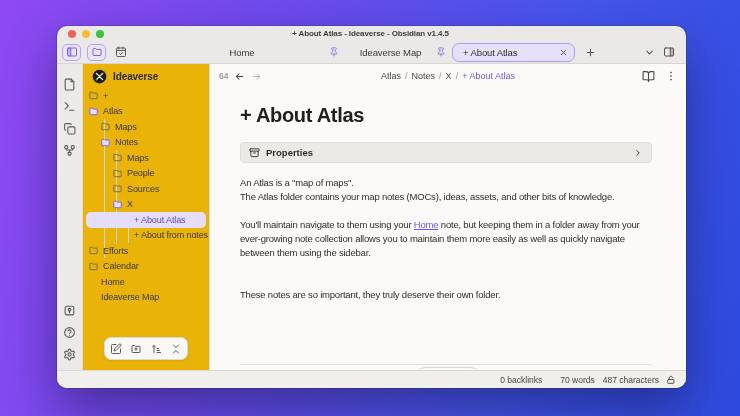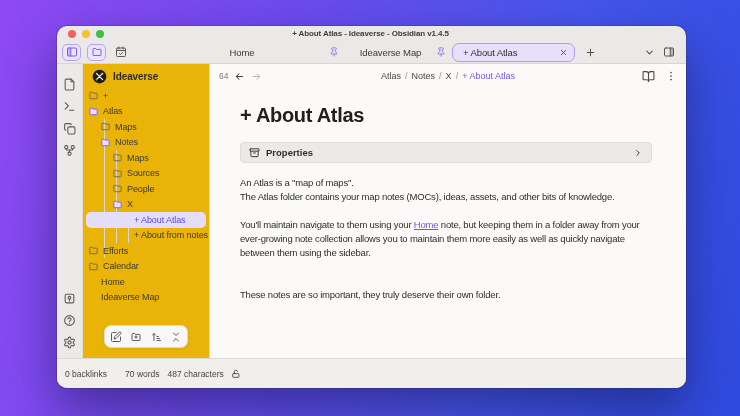--- a/index.html
+++ b/index.html
@@ -78,22 +78,22 @@
   .props .plab { font-size:9.5px; font-weight:700; flex:1; }
   .para { font-size:9.5px; line-height:14px; letter-spacing:-0.2px; color:#2f2e2b; }
   .p1 { margin-top:13px; } .p2 { } .p3 { margin-top:14px; } .p4 { margin-top:28px; }
   .ilink { color:#7257e3; text-decoration:underline; cursor:pointer; }
   .hr { position:absolute; left:30px; right:34px; top:276px; height:1px; background:#e4e1dd; }
   .bottompill { position:absolute; top:279px; left:50%; transform:translateX(-50%); width:64px; height:18px;
     background:#fbfaf8; border:1px solid #d8d5d1; border-radius:9px; box-shadow:0 1px 2px rgba(0,0,0,.06);
     display:flex; align-items:center; justify-content:center; gap:14px; color:#55534f; }
 
   
-  .statusbar { height:30px; flex:0 0 auto; background:#f0efec; border-top:1px solid #dcd9d5;
-    display:flex; align-items:center; padding-right:10px; font-size:8.5px; color:#47453f; }
+  .statusbar { height:18px; flex:0 0 auto; background:#f0efec; border-top:1px solid #dcd9d5;
+    display:flex; align-items:center; justify-content:flex-end; padding-right:10px; font-size:8.5px; color:#47453f; }
   .stitem { margin-left:8px; }
   .st-backlinks { margin-right:10px; }
   .lockic { margin-left:7px; display:flex; color:#47453f; }
 
   svg { display:block; }
 </style>
 </head>
 <body>
 
 <div class="backdrop"></div>
@@ -291,29 +291,29 @@
               </svg>
             </span>
           <span>Maps</span>
         </div>
         <div class="trow i2">
           <span class="ic fold">
               <svg width="11" height="11" viewBox="0 0 24 24" fill="none" stroke="currentColor" stroke-width="2">
                 <path d="M4 6.2C4 5.5 4.5 5 5.2 5h4l1.8 1.8h7.8c.7 0 1.2.5 1.2 1.2v9.8c0 .7-.5 1.2-1.2 1.2H5.2C4.5 19 4 18.5 4 17.8Z"></path>
               </svg>
             </span>
+          <span>People</span>
+        </div>
+        <div class="trow i2">
+          <span class="ic fold">
+              <svg width="11" height="11" viewBox="0 0 24 24" fill="none" stroke="currentColor" stroke-width="2">
+                <path d="M4 6.2C4 5.5 4.5 5 5.2 5h4l1.8 1.8h7.8c.7 0 1.2.5 1.2 1.2v9.8c0 .7-.5 1.2-1.2 1.2H5.2C4.5 19 4 18.5 4 17.8Z"></path>
+              </svg>
+            </span>
           <span>Sources</span>
-        </div>
-        <div class="trow i2">
-          <span class="ic fold">
-              <svg width="11" height="11" viewBox="0 0 24 24" fill="none" stroke="currentColor" stroke-width="2">
-                <path d="M4 6.2C4 5.5 4.5 5 5.2 5h4l1.8 1.8h7.8c.7 0 1.2.5 1.2 1.2v9.8c0 .7-.5 1.2-1.2 1.2H5.2C4.5 19 4 18.5 4 17.8Z"></path>
-              </svg>
-            </span>
-          <span>People</span>
         </div>
         <div class="trow i2">
           <span class="ic foldopen">
               <svg width="11" height="11" viewBox="0 0 24 24" fill="#e7e0fc" stroke="currentColor" stroke-width="2">
                 <path d="M4 6.2C4 5.5 4.5 5 5.2 5h4l1.8 1.8h7.8c.7 0 1.2.5 1.2 1.2v9.8c0 .7-.5 1.2-1.2 1.2H5.2C4.5 19 4 18.5 4 17.8Z"></path>
               </svg>
             </span>
           <span>X</span>
         </div>
         <div class="trow f3 sel">

